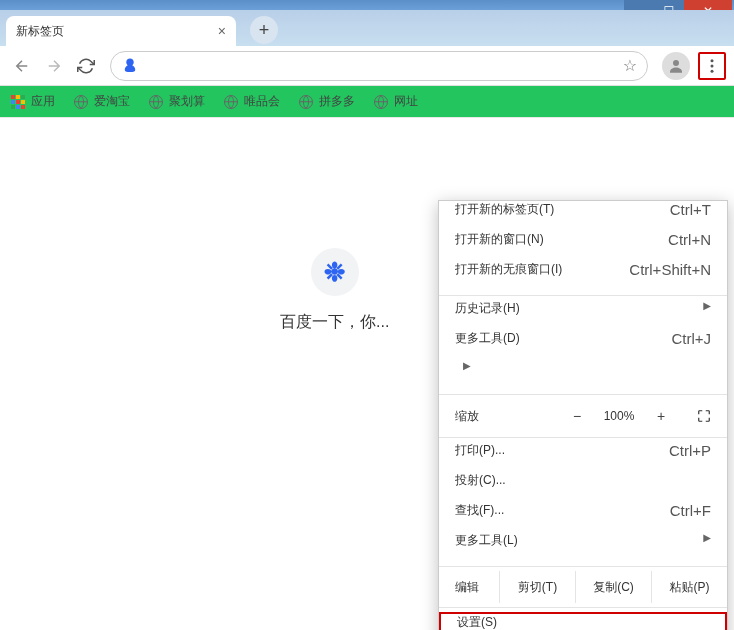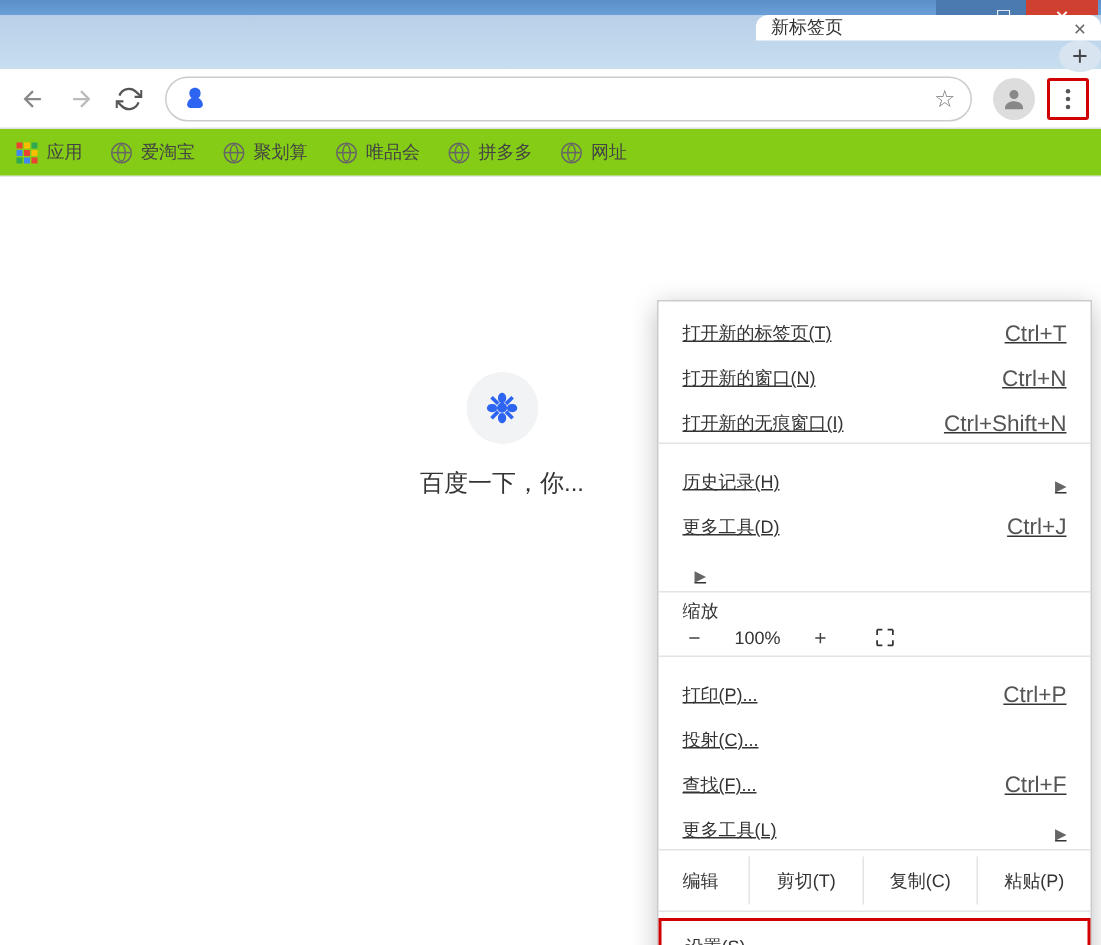--- a/index.html
+++ b/index.html
@@ -5,37 +5,37 @@
 * { margin: 0; padding: 0; box-sizing: border-box; font-family: "Microsoft YaHei", Arial, sans-serif; }
 body { width: 734px; height: 630px; background: #fff; overflow: hidden; position: relative; }
 
 .titlebar { height: 10px; background: linear-gradient(to bottom, #5a8fc7, #6a9fd7); position: relative; }
 .window-controls { position: absolute; top: 0; right: 2px; display: flex; }
 .wc-btn { width: 30px; height: 22px; display: flex; align-items: center; justify-content: center; color: #fff; font-size: 12px; }
 .wc-min { background: #4a7ab0; }
 .wc-max { background: #4a7ab0; }
 .wc-close { background: #d04030; width: 48px; }
 
-.tabstrip { height: 36px; background: linear-gradient(to bottom, #b8cfe8, #c8dff0); display: flex; align-items: flex-end; padding-left: 6px; position: relative; flex-direction: column; }
+.tabstrip { height: 36px; background: linear-gradient(to bottom, #b8cfe8, #c8dff0); display: flex; align-items: flex-end; padding-left: 6px; position: relative; }
 .tab { background: #fff; height: 30px; min-width: 230px; border-radius: 8px 8px 0 0; display: flex; align-items: center; padding: 0 10px; font-size: 12px; color: #333; position: relative; }
 .tab-close { margin-left: auto; color: #666; font-size: 14px; cursor: pointer; }
 .newtab-btn { width: 28px; height: 28px; border-radius: 50%; background: #d8e4f0; display: flex; align-items: center; justify-content: center; margin-left: 14px; margin-bottom: 2px; color: #444; font-size: 18px; cursor: pointer; }
 
 .toolbar { height: 40px; background: #fff; border-bottom: 1px solid #e0e0e0; display: flex; align-items: center; padding: 0 8px; gap: 4px; }
 .nav-btn { width: 28px; height: 28px; display: flex; align-items: center; justify-content: center; color: #999; font-size: 18px; cursor: pointer; border-radius: 50%; }
 .nav-btn.active { color: #555; }
 .omnibox { flex: 1; height: 30px; border: 1px solid #ccc; border-radius: 16px; display: flex; align-items: center; padding: 0 10px; margin: 0 6px; }
 .omnibox-icon { width: 18px; height: 18px; color: #4285f4; margin-right: 8px; }
 .omnibox input { flex: 1; border: none; outline: none; font-size: 13px; }
 .omnibox-star { color: #777; font-size: 16px; cursor: pointer; }
 .profile-btn { width: 28px; height: 28px; border-radius: 50%; background: #ddd; display: flex; align-items: center; justify-content: center; color: #777; margin: 0 4px; }
 .menu-btn { width: 28px; height: 28px; display: flex; align-items: center; justify-content: center; color: #555; cursor: pointer; border: 2px solid #d00000; border-radius: 2px; }
 .menu-btn svg { width: 18px; height: 18px; }
 
-.bookmarks { height: 32px; background: #84cc16; border-bottom: 1px solid #e8e8e8; display: flex; align-items: center; padding: 0 10px; gap: 18px; font-size: 12px; color: #444; }
+.bookmarks { height: 32px; background: #22c55e; border-bottom: 1px solid #e8e8e8; display: flex; align-items: center; padding: 0 10px; gap: 18px; font-size: 12px; color: #444; }
 .bm-item { display: flex; align-items: center; gap: 5px; cursor: pointer; white-space: nowrap; }
 .bm-icon { width: 16px; height: 16px; display: inline-flex; align-items: center; justify-content: center; }
 .apps-icon { display: grid; grid-template-columns: repeat(3, 4px); grid-template-rows: repeat(3, 4px); gap: 1px; }
 .apps-icon span { background: #888; }
 .apps-icon span:nth-child(1){background:#eb4132}
 .apps-icon span:nth-child(2){background:#fbbd00}
 .apps-icon span:nth-child(3){background:#31a952}
 .apps-icon span:nth-child(4){background:#4086f4}
 .apps-icon span:nth-child(5){background:#eb4132}
 .apps-icon span:nth-child(6){background:#fbbd00}
@@ -49,26 +49,26 @@
 .content { position: relative; height: 510px; background: #fff; }
 .shortcuts { display: flex; gap: 60px; position: absolute; top: 130px; left: 280px; }
 .shortcut { display: flex; flex-direction: column; align-items: center; gap: 16px; }
 .shortcut-icon { width: 48px; height: 48px; border-radius: 50%; background: #f1f3f4; display: flex; align-items: center; justify-content: center; font-size: 24px; position:relative; }
 .shortcut-label { font-size: 16px; color: #333; }
 .baidu-paw { color:#2d65f2; font-size:26px; font-weight:bold; }
 .chrome-logo { width:24px; height:24px; border-radius:50%; background: conic-gradient(#ea4335 0 120deg, #fbbc05 120deg 240deg, #34a853 240deg 360deg); position:relative;}
 .chrome-logo::after{content:'';position:absolute;top:50%;left:50%;width:10px;height:10px;background:#4285f4;border:2px solid #fff;border-radius:50%;transform:translate(-50%,-50%);}
 
 .menu { position: absolute; top: 82px; right: 6px; width: 290px; background: #fff; border: 1px solid #ccc; box-shadow: 0 4px 16px rgba(0,0,0,0.25); font-size: 12px; color: #333; z-index: 100; }
-.menu-row { display: flex; align-items: flex-end; height: 30px; padding: 0 16px; cursor: pointer; text-decoration: underline; }
+.menu-row { display: flex; align-items: flex-start; height: 30px; padding: 0 16px; cursor: pointer; }
 .menu-label { flex: 1; }
 .menu-shortcut { color: #555; font-size: 15px; }
 .menu-arrow { color: #666; font-size: 10px; margin-left: 8px; }
 .menu-sep { height: 1px; background: #e4e4e4; margin: 4px 0; }
-.zoom-row { display: flex; align-items: flex-start; height: 34px; padding: 0 16px; flex-direction: column; }
+.zoom-row { display: flex; align-items: center; height: 34px; padding: 0 16px; }
 .zoom-row .menu-label { flex: 1; }
 .zoom-ctrl { display: flex; align-items: center; gap: 14px; }
 .zoom-btn { color: #444; cursor: pointer; font-size: 14px; width: 16px; text-align: center; }
 .zoom-val { min-width: 40px; text-align: center; }
 .fullscreen-icon { width:14px; height:14px; margin-left: 14px; }
 .edit-row { display: flex; align-items: center; height: 32px; }
 .edit-row .edit-label { width: 60px; padding-left: 16px; }
 .edit-row .edit-btn { flex: 1; text-align: center; border-left: 1px solid #e4e4e4; height: 100%; display: flex; align-items: center; justify-content: center; cursor: pointer; }
 .highlight-settings { border: 2px solid #d00000; }
 </style>

